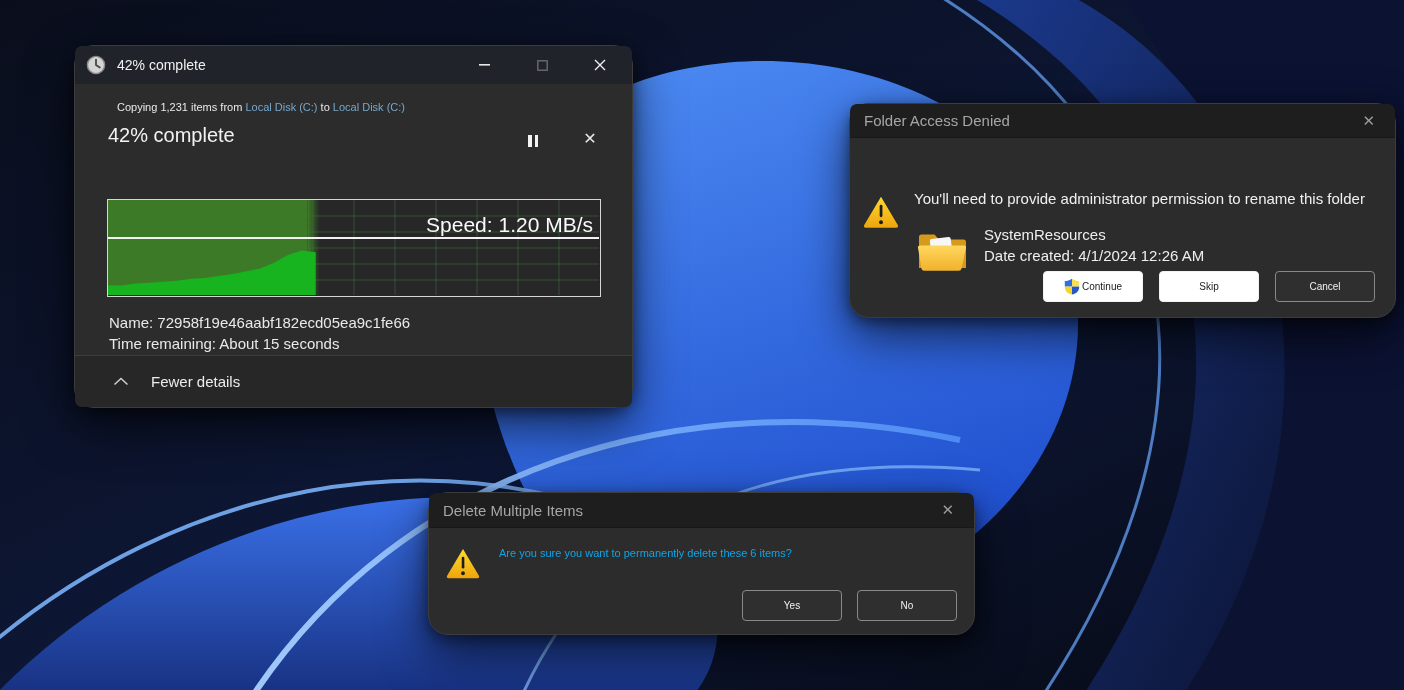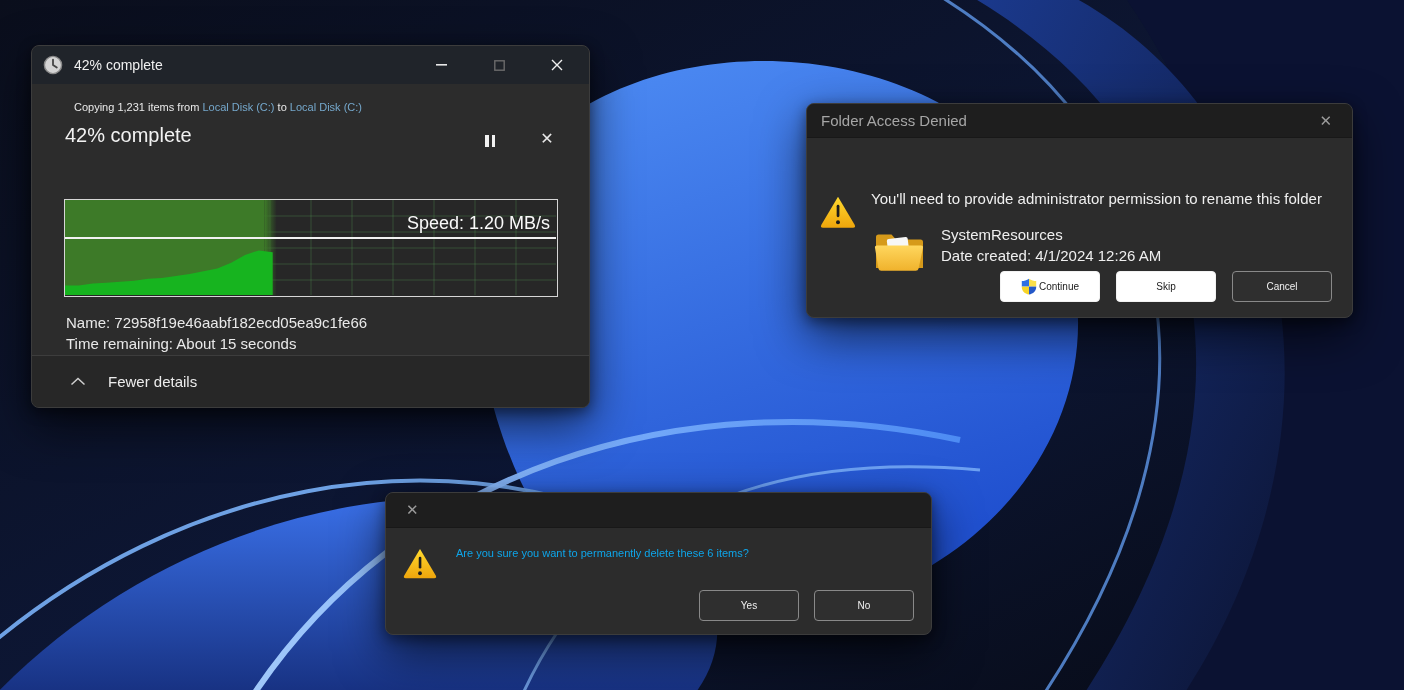--- a/index.html
+++ b/index.html
@@ -6,24 +6,24 @@
   .stage{position:relative;width:1404px;height:690px;overflow:hidden;
          font-family:"Liberation Sans","DejaVu Sans",sans-serif;
          -webkit-font-smoothing:antialiased;}
   .stage *{box-sizing:border-box;}
   svg{display:block;}
 
   
   .wallpaper{position:absolute;inset:0;}
 
   
-  .window{position:absolute;background:#2c2c2c;border-radius:8px;
+  .window{position:absolute;background:#2c2c2c;border-radius:20px;
           border:1px solid #3c3c3c;
           box-shadow:0 18px 48px rgba(0,0,0,.62), 0 4px 14px rgba(0,0,0,.45);
-          color:#ececec;font-size:15px;}
+          color:#ececec;font-size:15px;margin-left:43px;}
   .titlebar{display:flex;align-items:center;border-radius:7px 7px 0 0;}
   .dlg-titlebar{height:34px;background:#1e1e1e;border-bottom:1px solid #181818;
                 padding:0 14px;color:#a6a6a6;font-size:15px;}
   .dlg-title{flex:1;}
   .dlg-close{color:#9b9b9b;font-size:15px;cursor:default;padding:2px 6px;}
 
   
   .copy-dialog{left:31px;top:45px;width:559px;height:363px;}
   .copy-titlebar{height:38px;background:#20242a;padding:0 14px 0 11px;}
   .copy-title{color:#f0f0f0;font-size:14px;margin-left:11px;flex:1;}
@@ -32,21 +32,21 @@
   .copy-body{position:relative;height:273px;background:#2c2c2c;}
   .copying-line{position:absolute;left:42px;top:17px;font-size:11px;color:#e9e9e9;white-space:nowrap;}
   .disk-link{color:#75a8cc;}
   .progress-heading{position:absolute;left:33px;top:40px;font-size:20px;font-weight:400;color:#f2f2f2;}
   .pause-btn{position:absolute;left:448px;top:49px;width:20px;height:16px;
              display:flex;gap:3px;align-items:center;justify-content:center;}
   .pause-bar{width:3.5px;height:12px;background:#f2f2f2;}
   .inline-close{position:absolute;left:505px;top:45px;font-size:16px;color:#e8e8e8;width:20px;text-align:center;}
   .graph-box{position:absolute;left:32px;top:115px;width:494px;height:98px;
              border:1.5px solid #d6d6d6;background:#272727;}
-  .speed-label{position:absolute;right:7px;top:13px;font-size:18px;color:#fafafa;}
+  .speed-label{position:absolute;right:7px;top:13px;font-size:21px;color:#fafafa;}
   .detail-lines{position:absolute;left:34px;top:228px;line-height:21px;font-size:15px;color:#e9e9e9;}
   .copy-footer{position:absolute;left:0;right:0;bottom:0;height:52px;background:#272727;
                border-top:1px solid #3d3d3d;border-radius:0 0 7px 7px;
                display:flex;align-items:center;padding-left:38px;gap:22px;}
   .footer-label{font-size:15px;color:#ececec;}
 
   
   .folder-dialog{left:806px;top:103px;width:547px;height:215px;}
   .fd-body{position:relative;height:179px;}
   .fd-warning{position:absolute;left:12px;top:56px;}
@@ -260,20 +260,21 @@
         </button>
         <button class="btn btn-dark">
           <span>Cancel</span>
         </button>
       </div>
     </div>
   </div>
 
   <div class="window delete-dialog">
     <div class="titlebar dlg-titlebar del-titlebar">
+      <span class="dlg-title">Delete Multiple Items</span>
       <span class="dlg-close">✕</span>
     </div>
     <div class="del-body">
       <svg class="del-warning" width="36" height="34" viewBox="0 0 40 36">
         <defs>
             <linearGradient id="warnG2" x1="0" y1="0" x2="0" y2="1">
           <stop offset="0" stop-color="#ffd92e"></stop>
               <stop offset="1" stop-color="#eea50c"></stop>
         </linearGradient>
           </defs>

